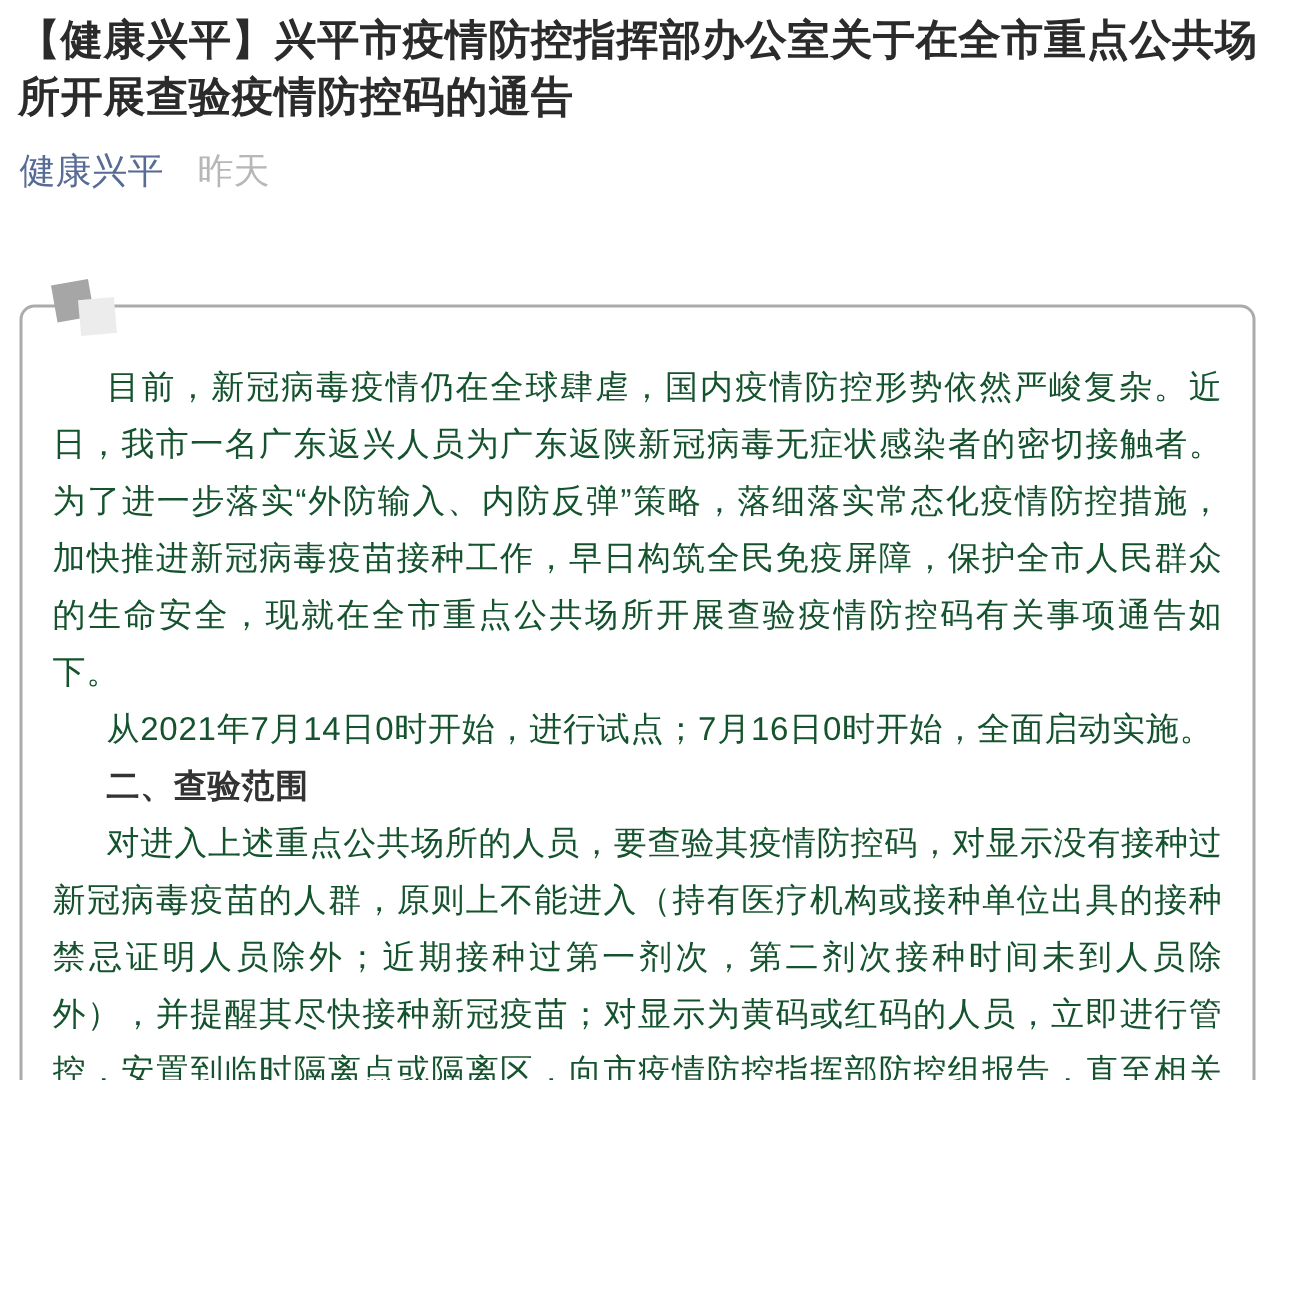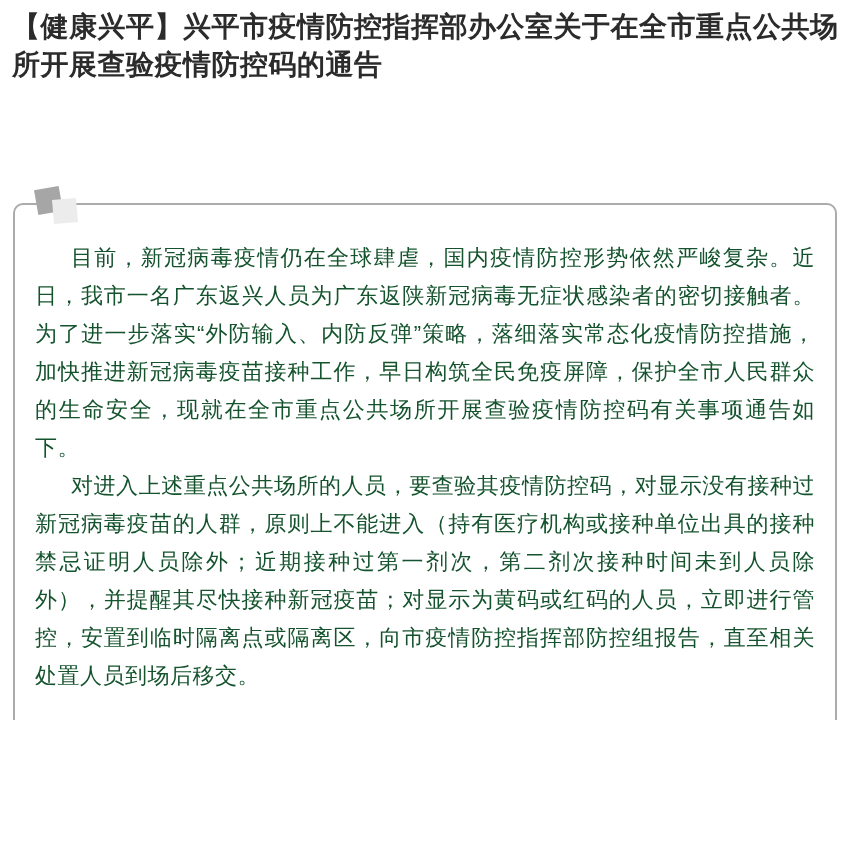--- a/index.html
+++ b/index.html
@@ -89,28 +89,34 @@
     color: #333333;
   }
 </style>
 </head>
 <body>
 
 <div class="page">
 
   <h1 class="title">【健康兴平】兴平市疫情防控指挥部办公室关于在全市重点公共场所开展查验疫情防控码的通告</h1>
 
+  <div class="byline">
+    <span class="account">健康兴平</span>
+    <span class="pub-date">昨天</span>
+  </div>
 
   <div class="content-box">
     <span class="sq sq-dark"></span>
     <span class="sq sq-light"></span>
 
     <p class="para">目前，新冠病毒疫情仍在全球肆虐，国内疫情防控形势依然严峻复杂。近日，我市一名广东返兴人员为广东返陕新冠病毒无症状感染者的密切接触者。为了进一步落实“外防输入、内防反弹”策略，落细落实常态化疫情防控措施，加快推进新冠病毒疫苗接种工作，早日构筑全民免疫屏障，保护全市人民群众的生命安全，现就在全市重点公共场所开展查验疫情防控码有关事项通告如下。</p>
 
 
+    <p class="para">从2021年7月14日0时开始，进行试点；7月16日0时开始，全面启动实施。</p>
 
+    <p class="para heading">二、查验范围</p>
 
 
 
     <p class="para">对进入上述重点公共场所的人员，要查验其疫情防控码，对显示没有接种过新冠病毒疫苗的人群，原则上不能进入（持有医疗机构或接种单位出具的接种禁忌证明人员除外；近期接种过第一剂次，第二剂次接种时间未到人员除外），并提醒其尽快接种新冠疫苗；对显示为黄码或红码的人员，立即进行管控，安置到临时隔离点或隔离区，向市疫情防控指挥部防控组报告，直至相关处置人员到场后移交。</p>
   </div>
 
 </div>
 
 </body></html>

